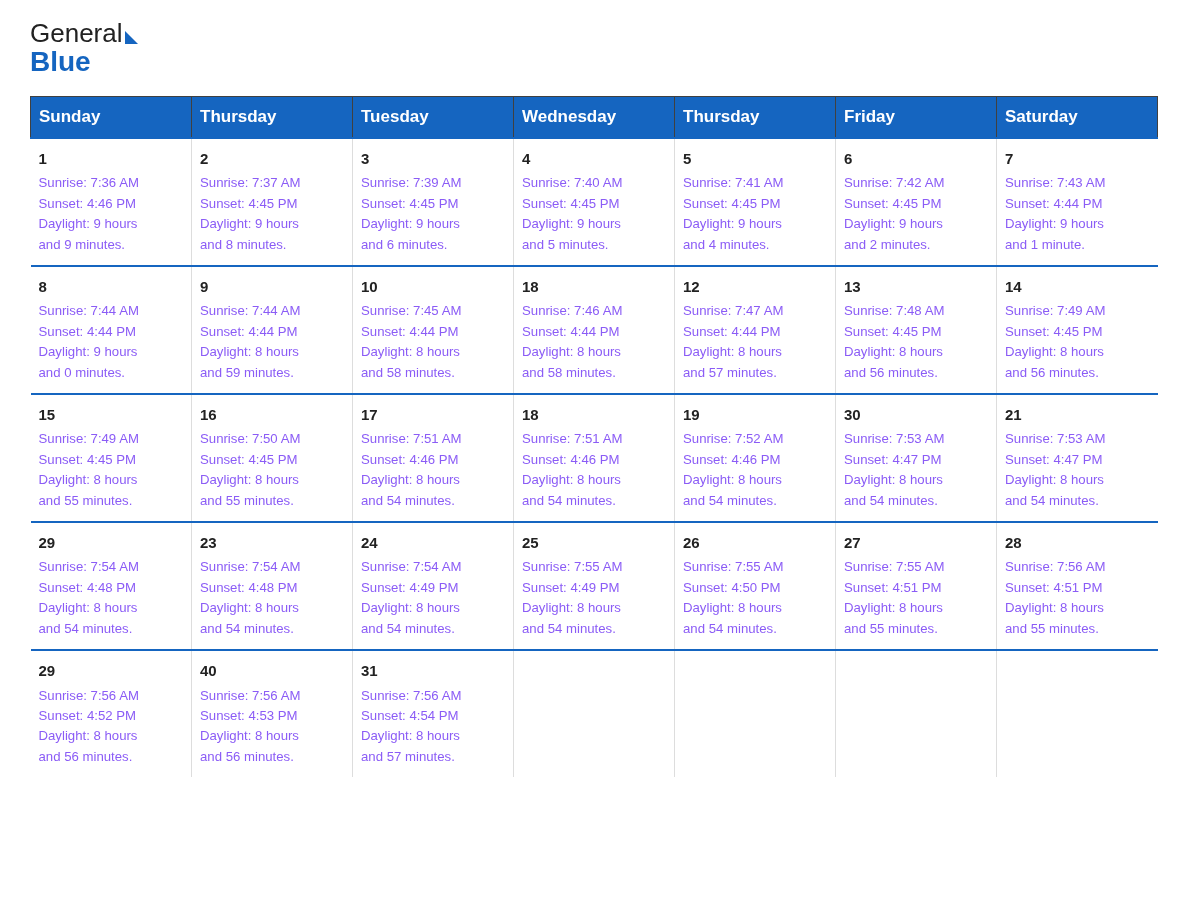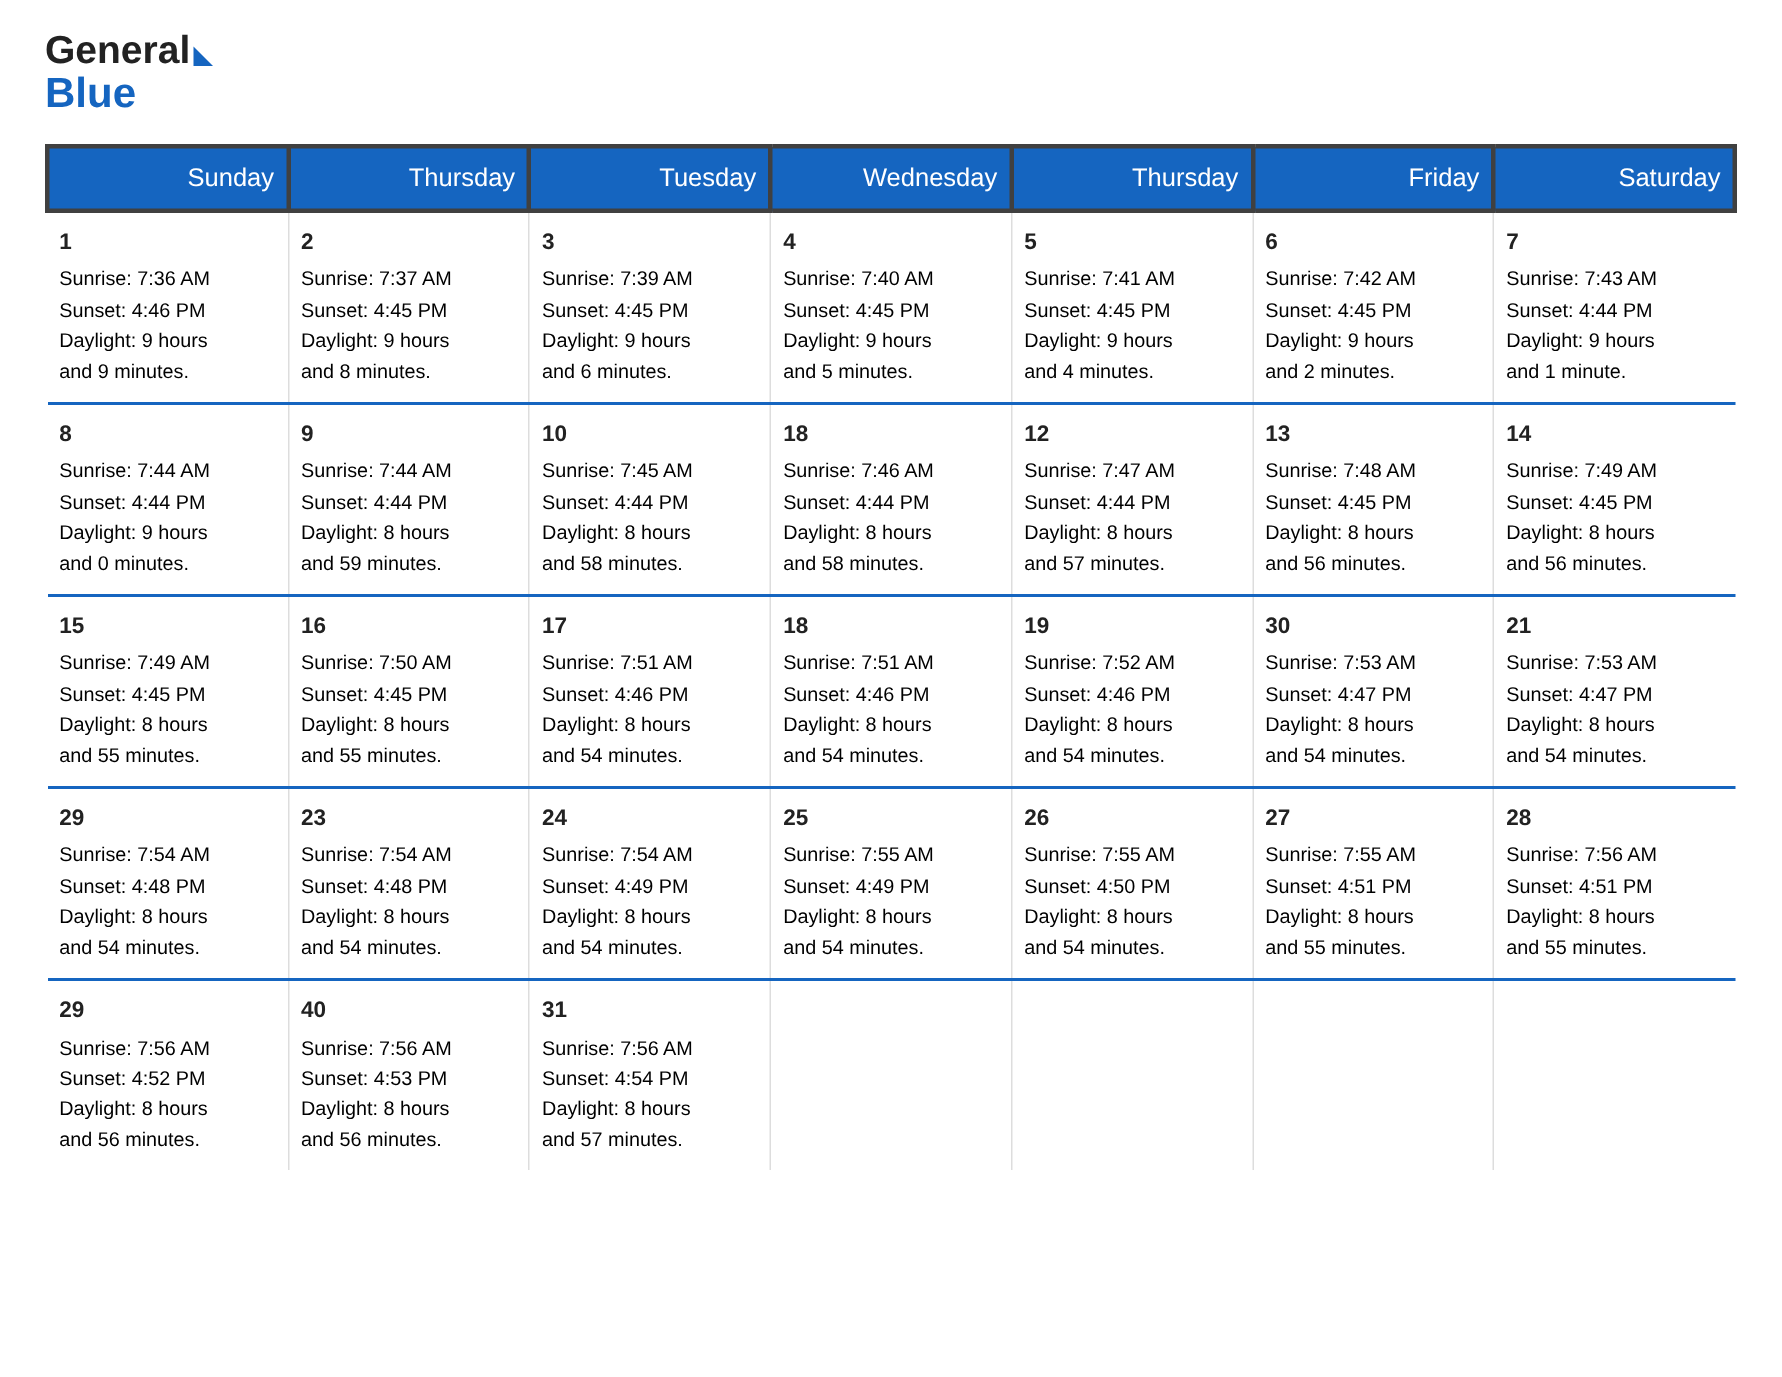--- a/index.html
+++ b/index.html
@@ -19,21 +19,21 @@
     }
     .logo {
       display: flex;
       flex-direction: column;
       align-items: flex-start;
     }
     .logo-text {
       display: flex;
       align-items: flex-end;
       font-size: 26px;
-      font-weight: bold;
+      font-weight: normal;
       color: #222;
       line-height: 1;
     }
     .logo-general { color: #222; }
     .logo-triangle {
       display: inline-block;
       width: 0; height: 0;
       border-left: 13px solid #1565c0;
       border-top: 13px solid transparent;
       border-bottom: 0px solid transparent;
@@ -63,23 +63,23 @@
       border-collapse: collapse;
       table-layout: fixed;
     }
     thead tr {
       background: #1565c0;
       color: #fff;
     }
     thead th {
       padding: 10px 8px;
       font-size: 17px;
-      font-weight: normal;
-      text-align: right;
-      border: 3px solid #404040;
+      font-weight: bold;
+      text-align: left;
+      border: 1px solid #404040;
     }
     tbody tr {
       border-top: 2px solid #1565c0;
     }
     tbody td {
       padding: 8px 8px 10px 8px;
       vertical-align: top;
       font-size: 13.5px;
       line-height: 1.55;
       border-right: 1px solid #ddd;
@@ -88,21 +88,21 @@
     }
     tbody td:last-child { border-right: none; }
     .day-num {
       font-size: 15px;
       font-weight: bold;
       display: block;
       margin-bottom: 3px;
     }
     .cell-content {
       font-size: 13.2px;
-      color: #000000;
+      color: #8b5cf6;
     }
   </style>
 </head>
 <body>
 
 <div class="header">
   <div class="logo">
     <div class="logo-text">
       <span class="logo-general">General</span>
       <span class="logo-triangle"></span>

